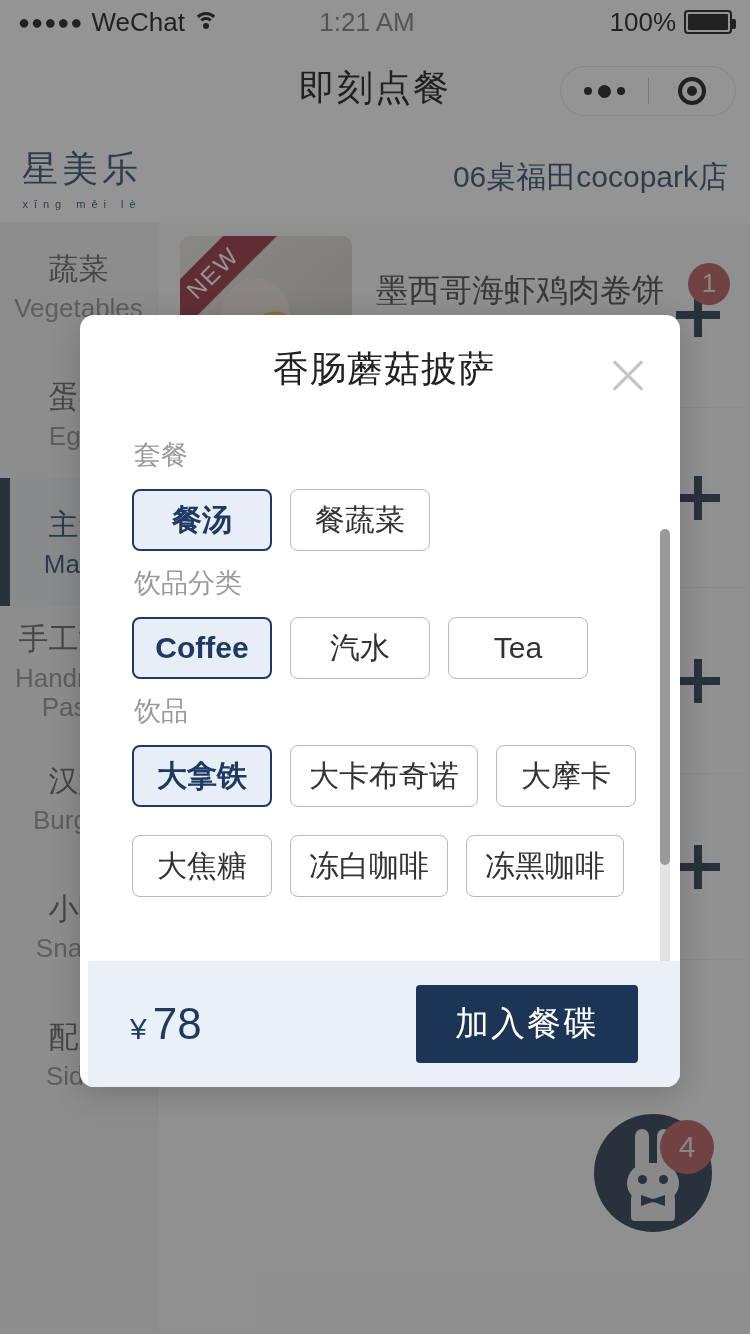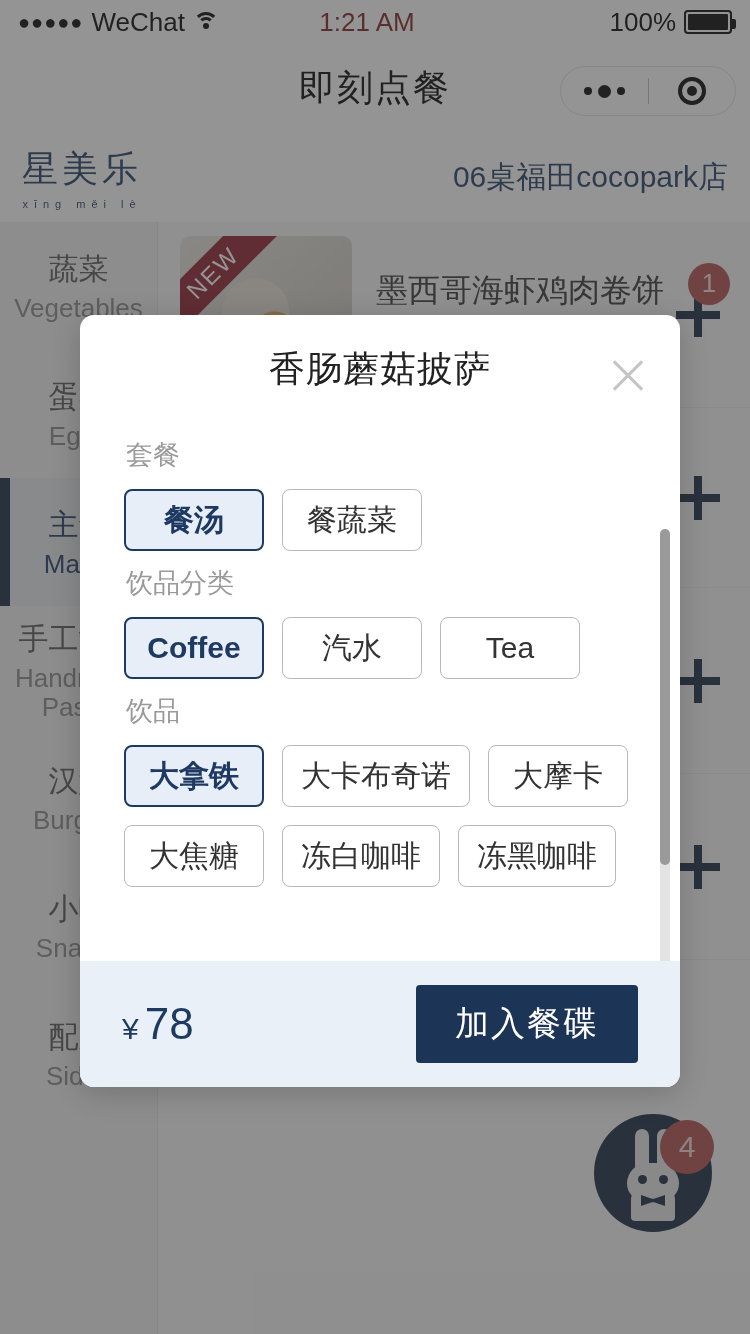--- a/index.html
+++ b/index.html
@@ -24,21 +24,21 @@
   }
   .sb-left { display: flex; align-items: center; gap: 8px; font-size: 26px; color:#000; }
   .sb-dots { letter-spacing: 1px; font-size: 20px; }
   .sb-carrier { font-size: 26px; }
   .wifi-icon { width: 26px; height: 20px; position: relative; display:inline-block; }
   .wifi-icon i { position:absolute; border: 3px solid #000; border-bottom-color: transparent;
      border-left-color: transparent; border-right-color: transparent; border-radius: 50%; }
   .wifi-icon i:nth-child(1){ width:26px;height:26px;left:0;top:0;}
   .wifi-icon i:nth-child(2){ width:16px;height:16px;left:5px;top:5px;}
   .wifi-icon i:nth-child(3){ width:6px;height:6px;left:10px;top:11px;background:#000;border-radius:50%;border:none;}
-  .sb-time { position:absolute; left:0; right:16px; text-align:center; font-size:26px; color:#7f1d1d; }
+  .sb-time { position:absolute; left:0; right:16px; text-align:center; font-size:26px; color:#737373; }
   .sb-right { margin-left:auto; display:flex; align-items:center; gap:8px; font-size:26px; }
   .batt { width:48px; height:24px; border:2px solid #000; border-radius:4px; position:relative; padding:2px;}
   .batt::after { content:""; position:absolute; right:-6px; top:7px; width:4px; height:10px;
      background:#000; border-radius:0 2px 2px 0;}
   .batt i { display:block; height:100%; background:#000; border-radius:1px; }
 
   .navbar { height: 88px; background:#fff; display:flex; align-items:center;
     justify-content:center; position:relative; }
   .nav-title { font-size: 36px; color:#000; font-weight: 400; letter-spacing: 2px; }
   .capsule {
@@ -132,34 +132,35 @@
 
   
   #dim { position:absolute; inset:0; background: rgba(60,60,60,.55); }
 
   
   #modal {
     position:absolute; left: 80px; top: 315px; width: 600px; height: 772px;
     background:#fff; border-radius: 14px; overflow:hidden;
     display:flex; flex-direction:column;
     box-shadow: 0 6px 30px rgba(0,0,0,.18);
+    padding-left: 8px;
   }
   .modal-head { height: 108px; display:flex; align-items:center;
     justify-content:center; position:relative; flex:none; }
   .modal-title { font-size: 36px; color:#222; letter-spacing:1px; }
   .close-x { position:absolute; right: 30px; top: 38px; width:44px; height:44px; }
   .close-x::before, .close-x::after { content:""; position:absolute; left:2px; top:21px;
     width:40px; height:3px; background:#c4c4c4; }
   .close-x::before { transform: rotate(45deg); }
   .close-x::after  { transform: rotate(-45deg); }
 
   .modal-body { flex:1; overflow:hidden; position:relative; padding: 0 40px 0 44px; }
   .group { margin-bottom: 6px; }
   .group-label { font-size: 27px; color:#9a9a9a; margin: 14px 0 16px 2px; }
-  .chips { display:flex; flex-wrap:wrap; gap: 18px 18px; }
+  .chips { display:flex; flex-wrap:wrap; gap: 28px 18px; }
   .chip {
     min-width: 140px; height: 62px; padding: 0 18px;
     border:1px solid #b9b9b9; border-radius: 8px; background:#fff;
     display:flex; align-items:center; justify-content:center;
     font-size: 30px; color:#333; white-space:nowrap;
   }
   .chip.sel { border: 2px solid #1e3a63; background:#e8eef7; color:#1e3a63; font-weight:bold; }
 
   .mscroll { position:absolute; right: 10px; top: 106px; width: 10px; height: 530px;
     background:#e3e3e3; border-radius:5px; }

